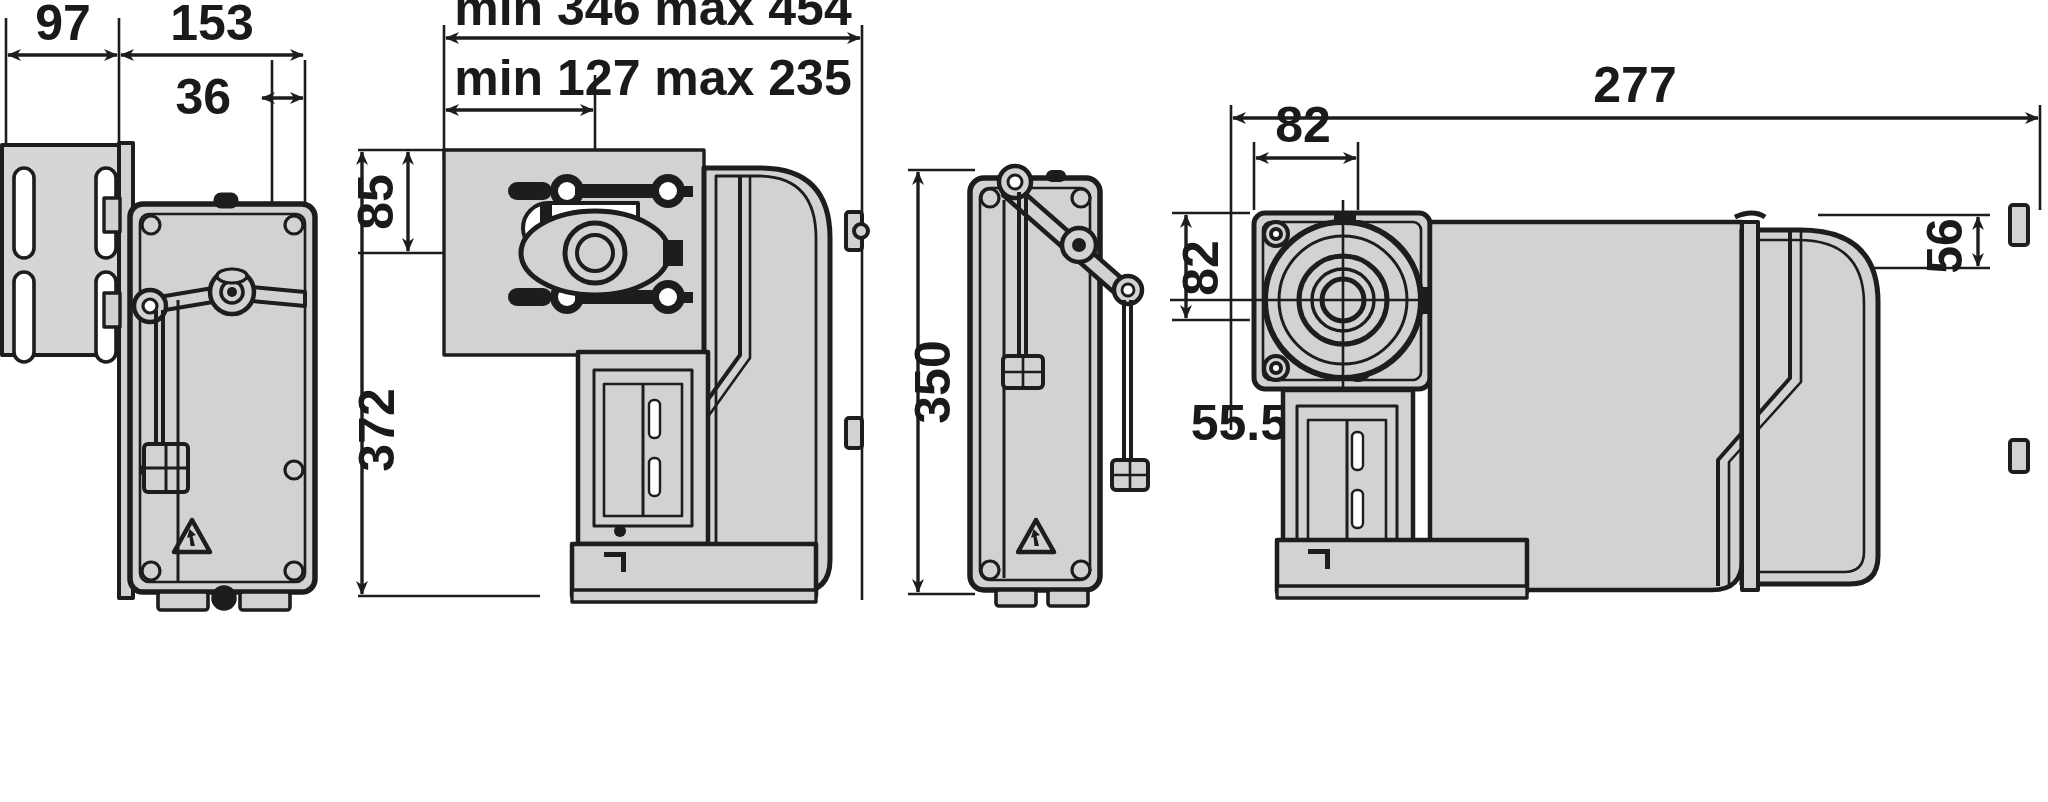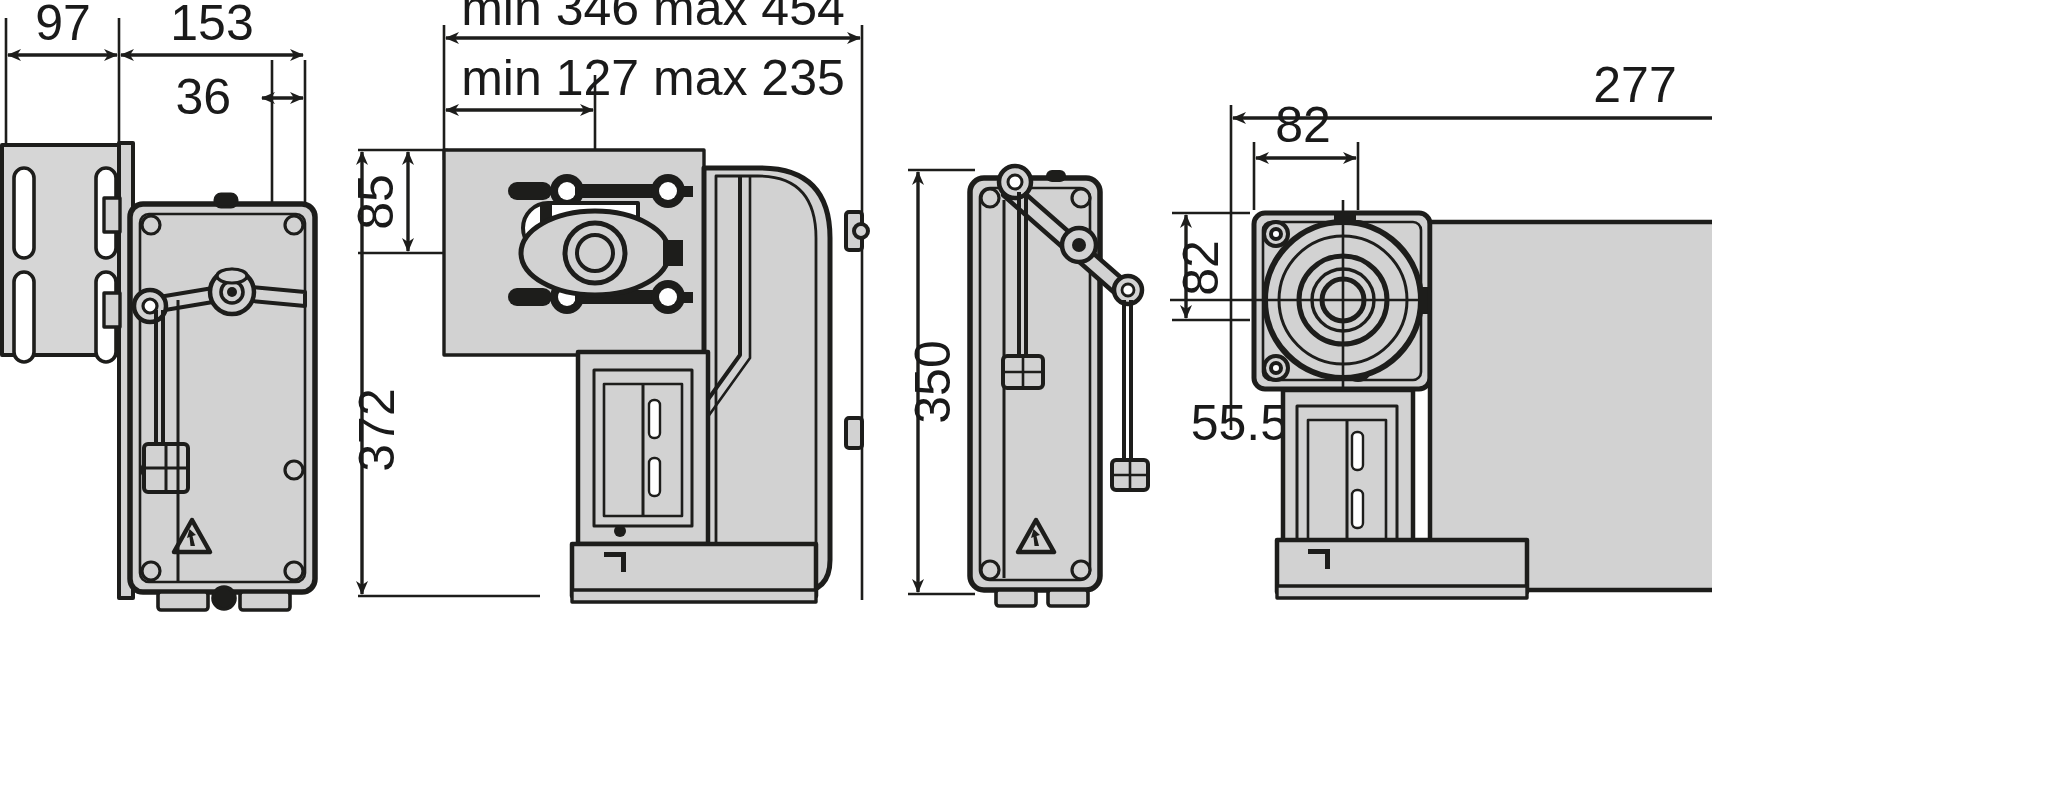--- a/index.html
+++ b/index.html
@@ -1,18 +1,18 @@
 <!DOCTYPE html>
 <html><head>
 <meta charset="utf-8">
 <title>Technical Dimension Drawing</title>
 <style>
   html,body{margin:0;padding:0;background:#ffffff;}
   body{font-family:"Liberation Sans", sans-serif;}
-  #root{position:relative;width:1712px;height:802px;background:#fff;overflow:hidden;}
+  #root{position:relative;width:2048px;height:802px;background:#fff;overflow:hidden;font-weight:bold;}
   svg.sheet{display:block;width:2048px;height:802px;}
   .dimtext{font-family:"Liberation Sans", sans-serif;fill:#1a1a1a;font-size:46px;}
   .dimtext.big{font-size:50px;}
 </style>
 </head>
 <body>
 
 <div id="root">
 <svg class="sheet" viewBox="0 0 2048 802" xmlns="http://www.w3.org/2000/svg">
 

